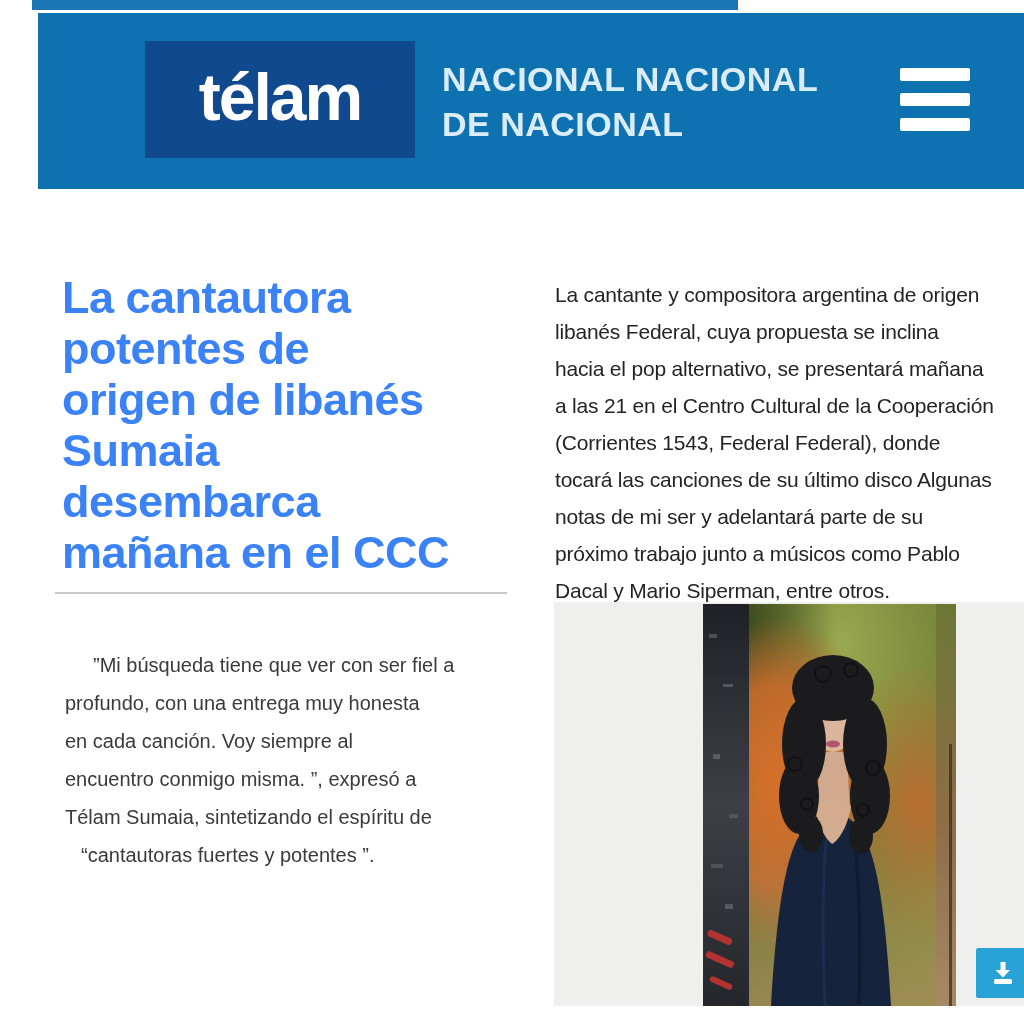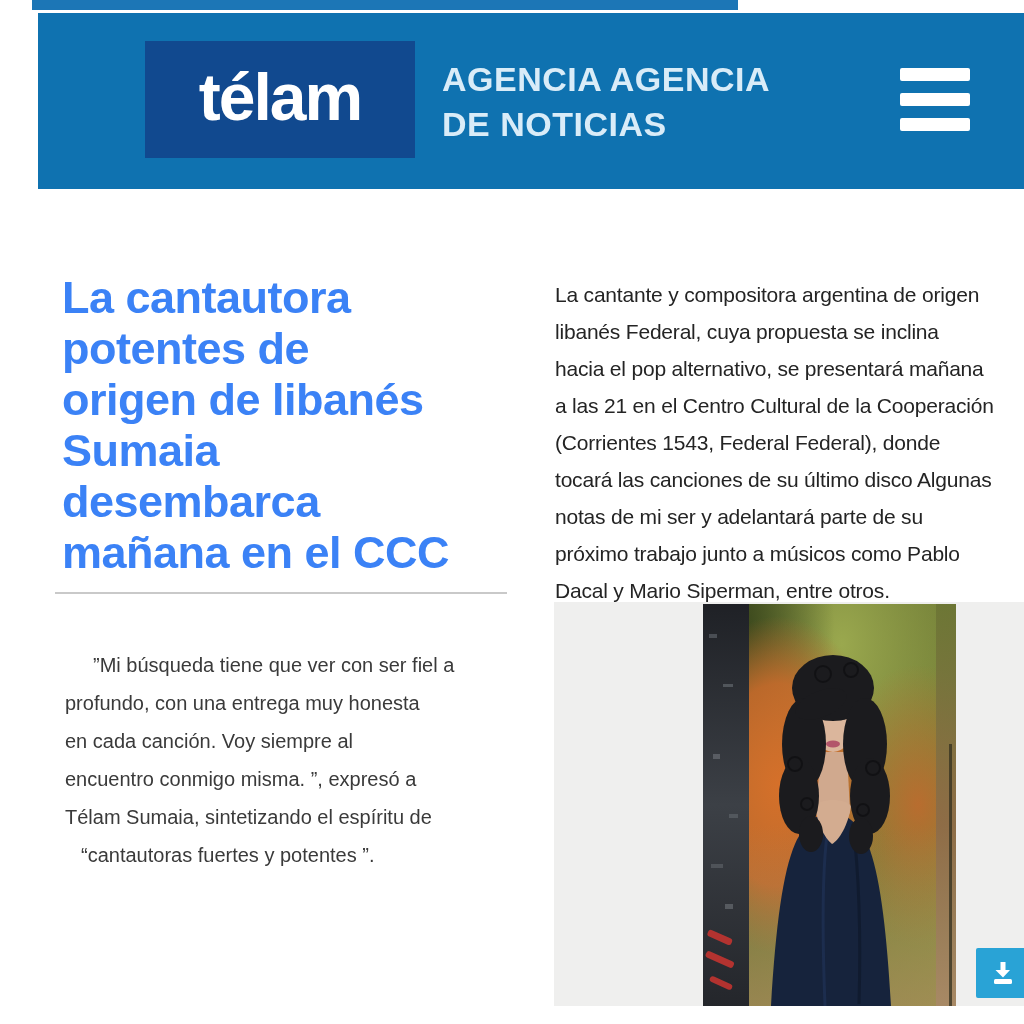--- a/index.html
+++ b/index.html
@@ -57,22 +57,22 @@
 </head>
 <body>
 
 <div class="abs top-strip"></div>
 
 <div class="abs banner">
   <div class="abs logo-box">
     <span class="logo-text">télam</span>
   </div>
   <div class="abs tagline">
-    <div>AGENCIA AGENCIA</div>
-    <div>DE NOTICIAS</div>
+    <div>NACIONAL NACIONAL</div>
+    <div>DE NACIONAL</div>
   </div>
   <div class="abs hamburger">
     <div class="bar"></div>
     <div class="bar"></div>
     <div class="bar"></div>
   </div>
 </div>
 
 <div class="abs headline">
   <div>La cantautora</div>

